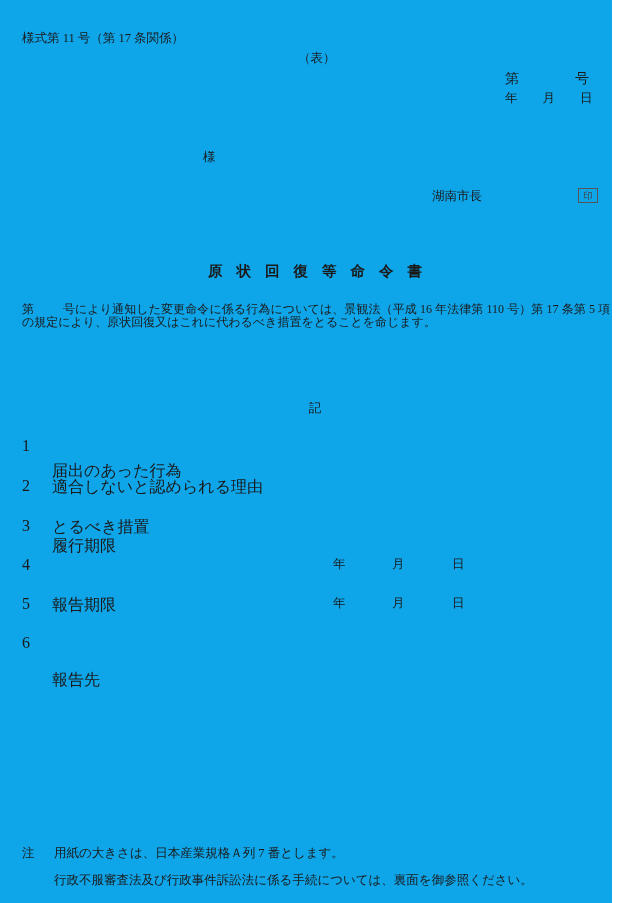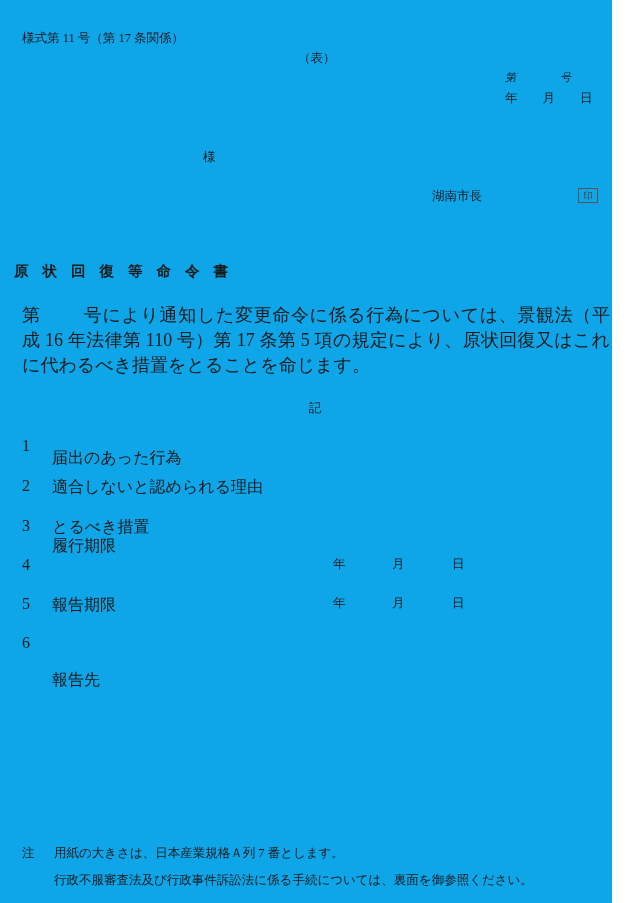--- a/index.html
+++ b/index.html
@@ -22,22 +22,21 @@
   .form-no {
     left: 22px; top: 30px;
     font-size: 12.5px;
   }
   .omote {
     left: 298px; top: 50px;
     font-size: 12.5px;
   }
   .doc-no {
     left: 505px; top: 70px;
-    font-size: 11px;
-    font-style: italic;
+    font-size: 14px;
   }
   .doc-date {
     left: 505px; top: 90px;
     font-size: 12.5px;
   }
 
   
   .addressee {
     left: 203px; top: 149px;
     font-size: 12.5px;
@@ -54,34 +53,34 @@
     line-height: 14px;
     text-align: center;
     color: #444;
     box-sizing: border-box;
   }
 
   
   .title {
     left: 0; top: 262px;
     width: 630px;
-    text-align: left;
+    text-align: center;
     font-size: 14.5px;
     letter-spacing: 14px;
     text-indent: 14px;
     font-weight: 600;
   }
 
   
   .body-block {
     position: absolute;
     left: 22px; top: 303px;
     width: 588px;
-    font-size: 18px;
-    line-height: 25px;
+    font-size: 12px;
+    line-height: 13px;
     text-align: justify;
   }
   .body-block p { margin: 0 0 0 0; }
   .indent-1 { text-indent: 1em; }
   .indent-4 { display: inline-block; width: 3.4em; }
 
   
   .ki {
     left: 0; top: 400px;
     width: 630px;
@@ -124,21 +123,21 @@
 
   <div class="abs title">原状回復等命令書</div>
 
   <div class="body-block">
     <p><span class="indent-4">第</span><span>号により通知した変更命令に係る行為については、景観法（平成 16 年法律第 110 号）第 17 条第 5 項の規定により、原状回復又はこれに代わるべき措置をとることを命じます。</span></p>
   </div>
 
   <div class="abs ki">記</div>
 
   <div class="abs item-num" style="left:22px; top:437px;">1</div>
-  <div class="abs item-label" style="left:52px; top:448px;">届出のあった行為</div>
+  <div class="abs item-label" style="left:52px; top:461px;">届出のあった行為</div>
 
   <div class="abs item-num" style="left:22px; top:477px;">2</div>
   <div class="abs item-label" style="left:52px; top:477px;">適合しないと認められる理由</div>
 
   <div class="abs item-num" style="left:22px; top:517px;">3</div>
   <div class="abs item-label" style="left:52px; top:517px;">とるべき措置</div>
 
   <div class="abs item-num" style="left:22px; top:556px;">4</div>
   <div class="abs item-label" style="left:52px; top:536px;">履行期限</div>
   <div class="abs date-y" style="left:333px; top:556px;">年</div>

